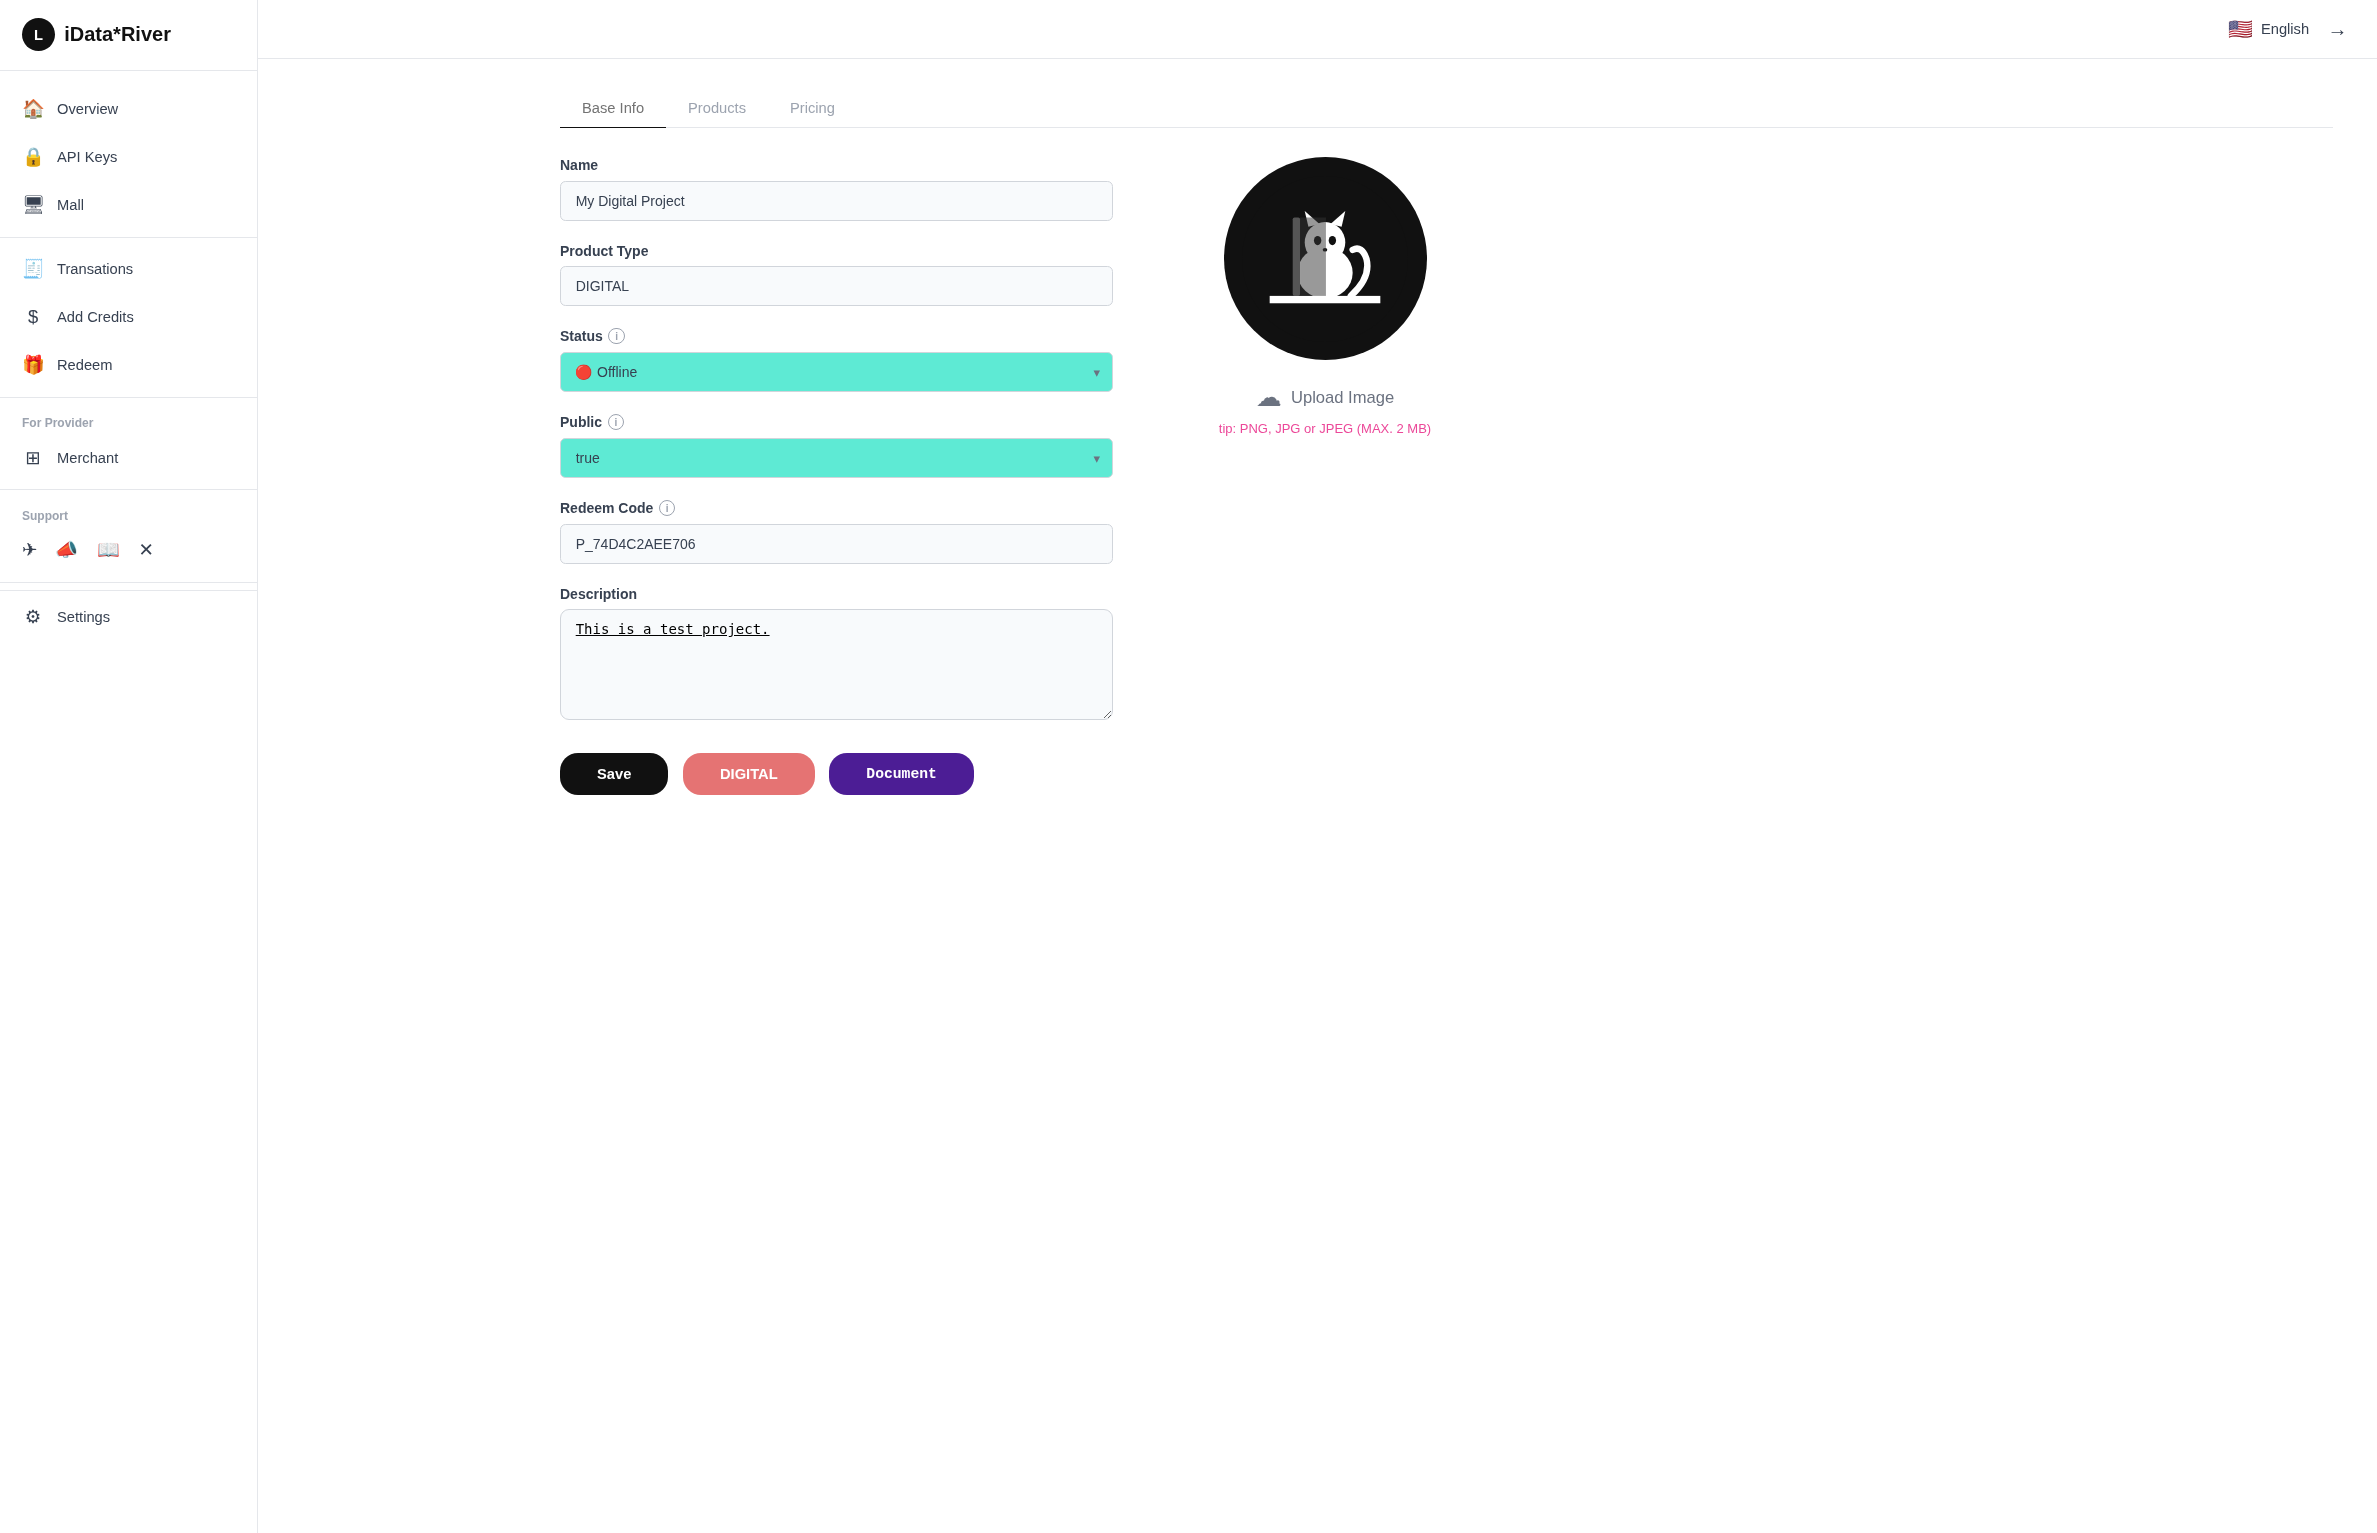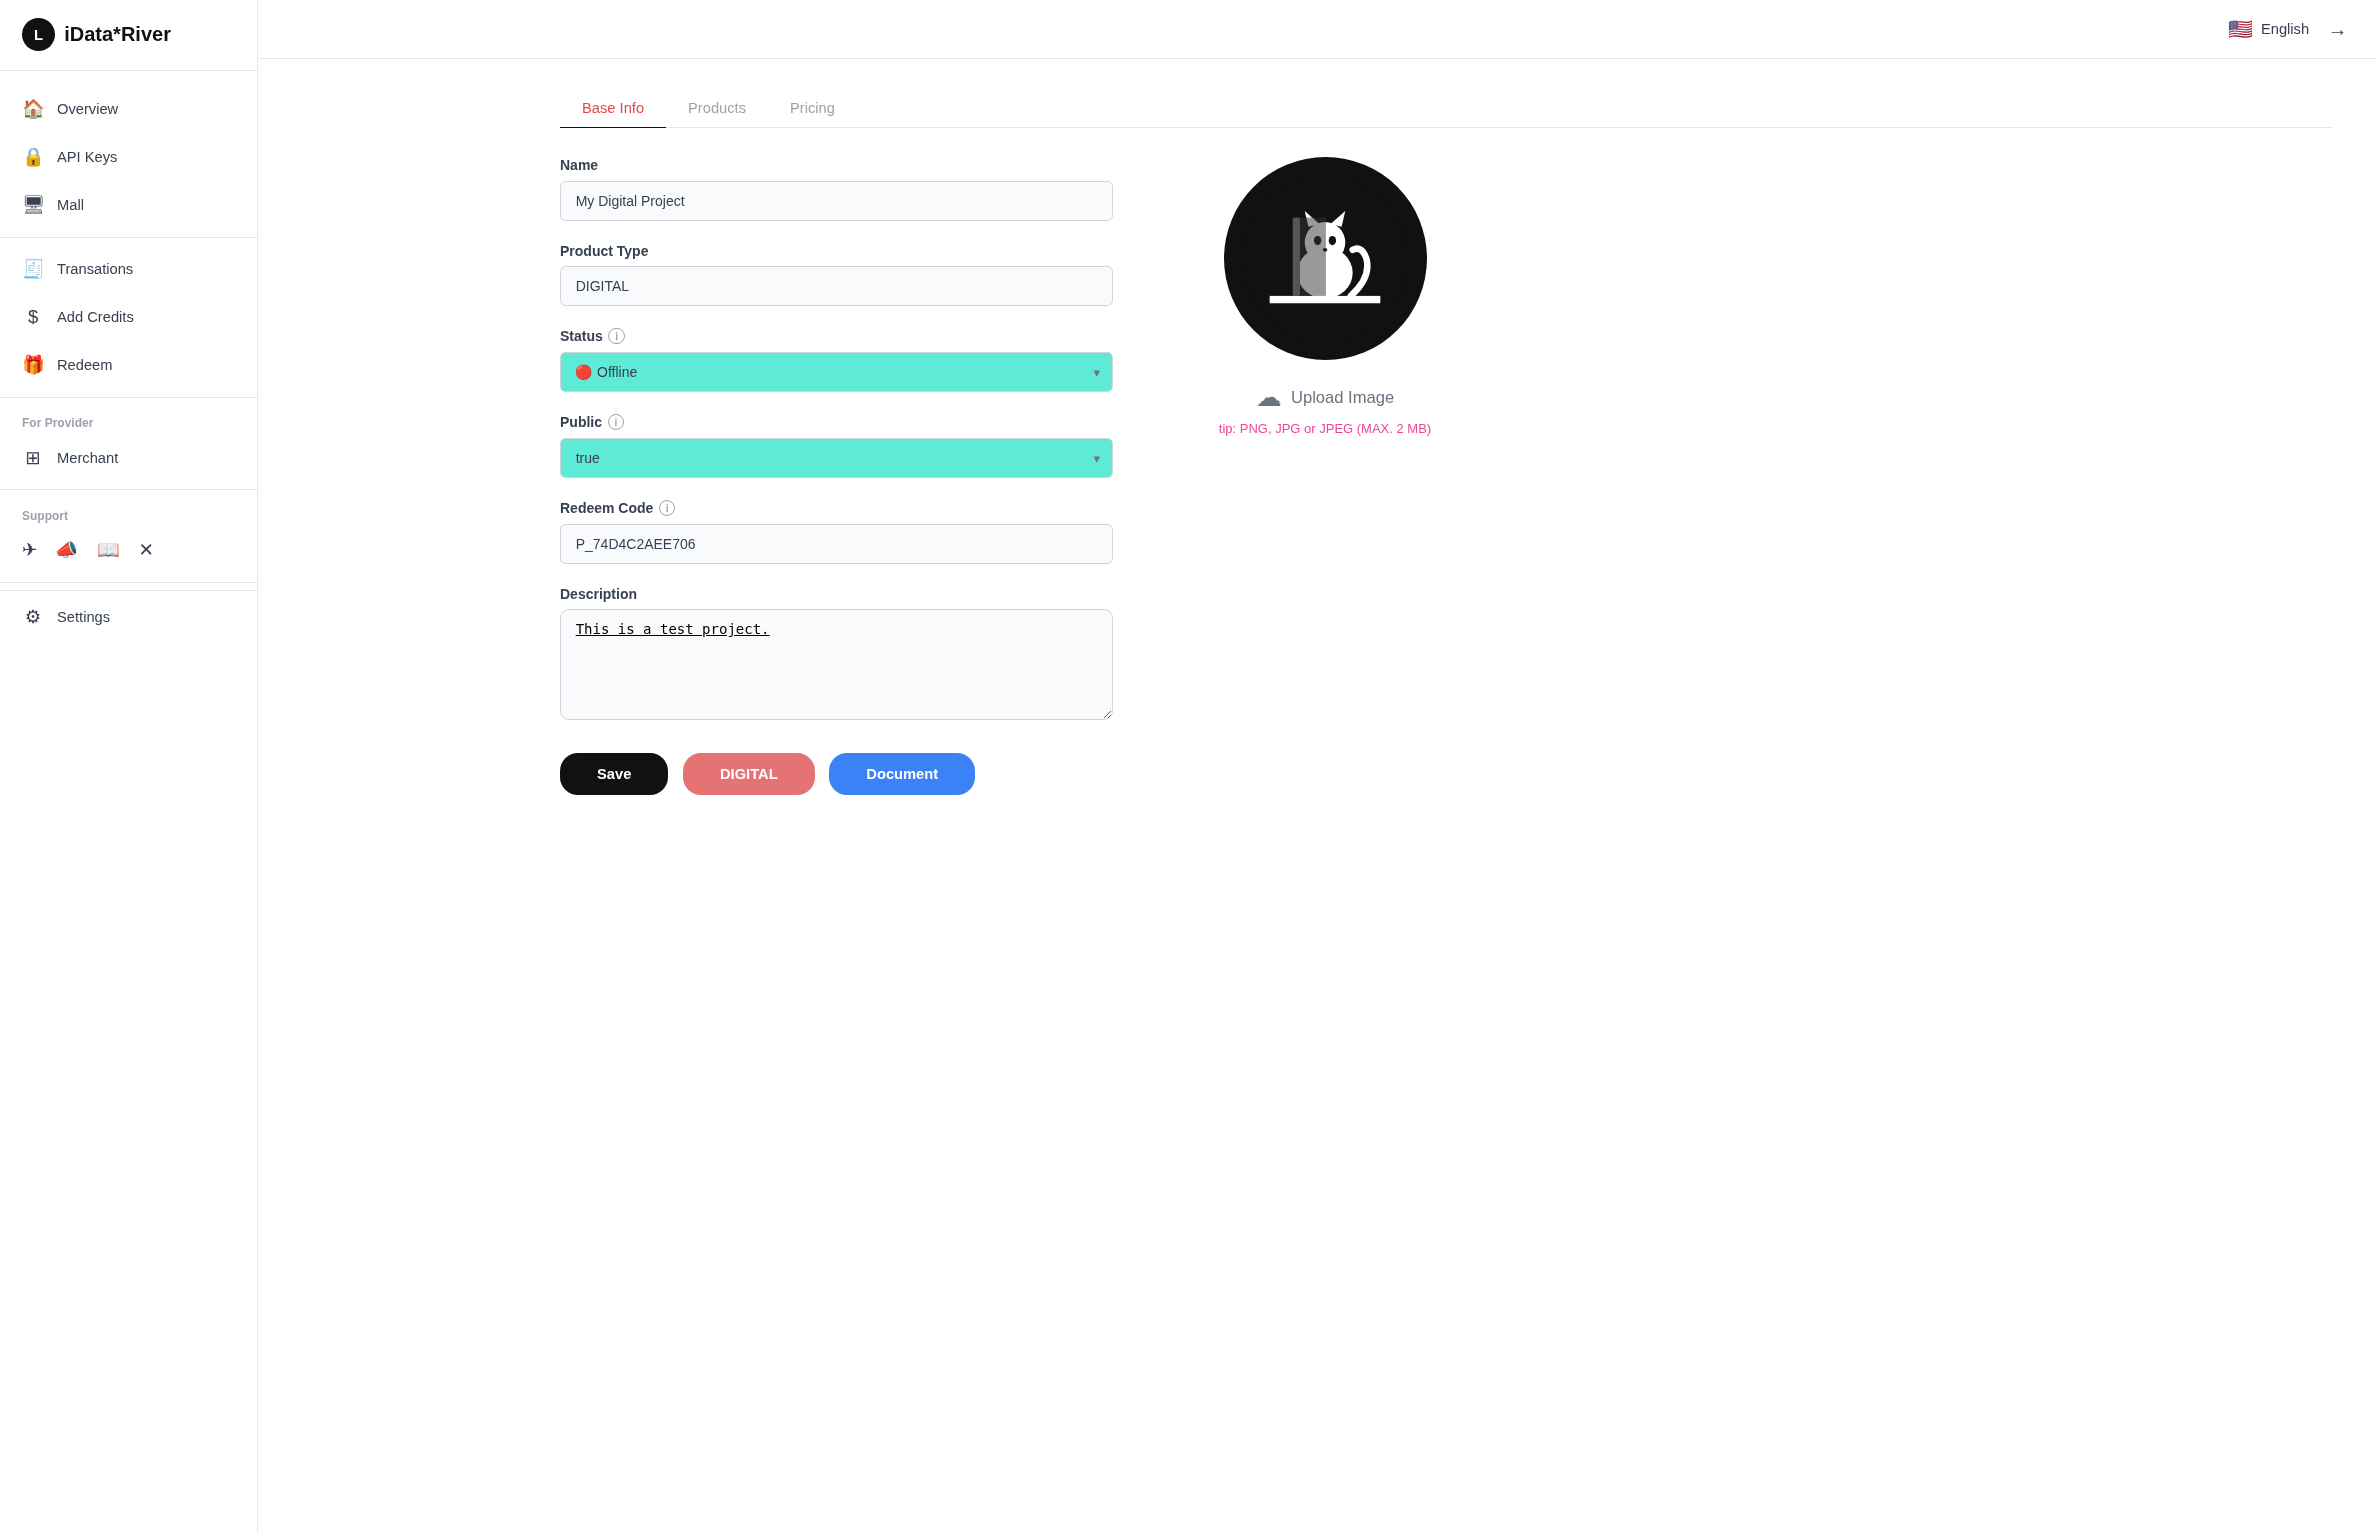--- a/index.html
+++ b/index.html
@@ -126,21 +126,21 @@
     .tab {
       padding: 11px 22px;
       font-size: 14.7px;
       color: #9ca3af;
       cursor: pointer;
       border-bottom: 1.8px solid transparent;
       margin-bottom: -0.9px;
       font-weight: 500;
     }
     .tab.active {
-      color: #ef4444;
+      color: #737373;
       border-bottom: 1.8px solid #111;
     }
 
     
     .form-area {
       display: flex;
       gap: 74px;
       align-items: flex-start;
     }
     .form-left { flex: 1; max-width: 553px; }
@@ -231,21 +231,21 @@
     .btn {
       padding: 13px 37px;
       border-radius: 18px;
       font-size: 14.7px;
       font-weight: 600;
       cursor: pointer;
       border: none;
     }
     .btn-save { background: #111; color: #fff; }
     .btn-delete { background: #e57373; color: #fff; }
-    .btn-document { background: #3b82f6; color: #fff; }
+    .btn-document { background: #4c1d95; color: #fff; font-family: Liberation Mono, monospace; }
 
     
     .product-image-container {
       width: 203px;
       height: 203px;
       border-radius: 50%;
       background: #111;
       display: flex;
       align-items: center;
       justify-content: center;

